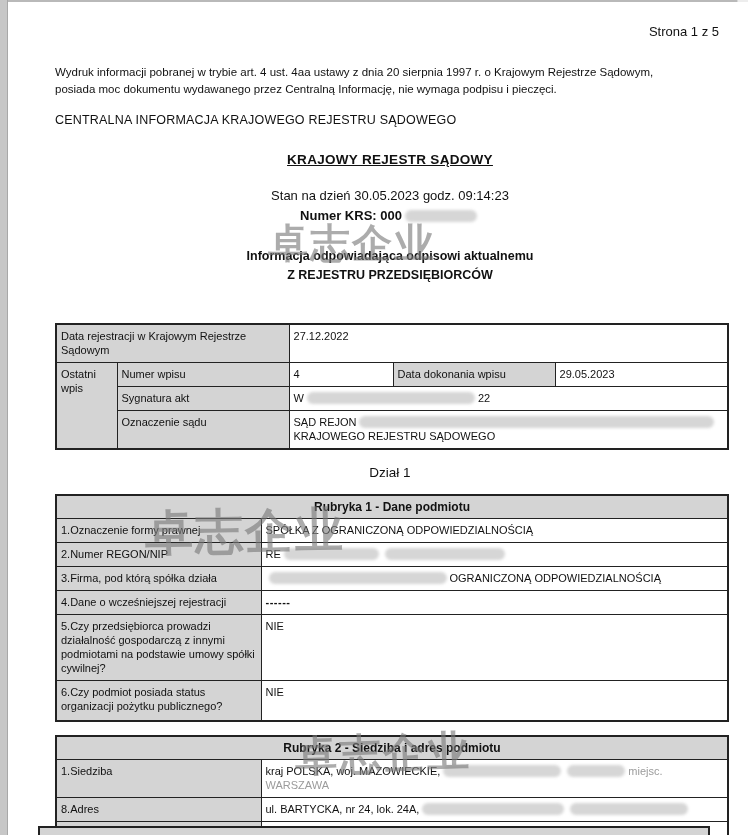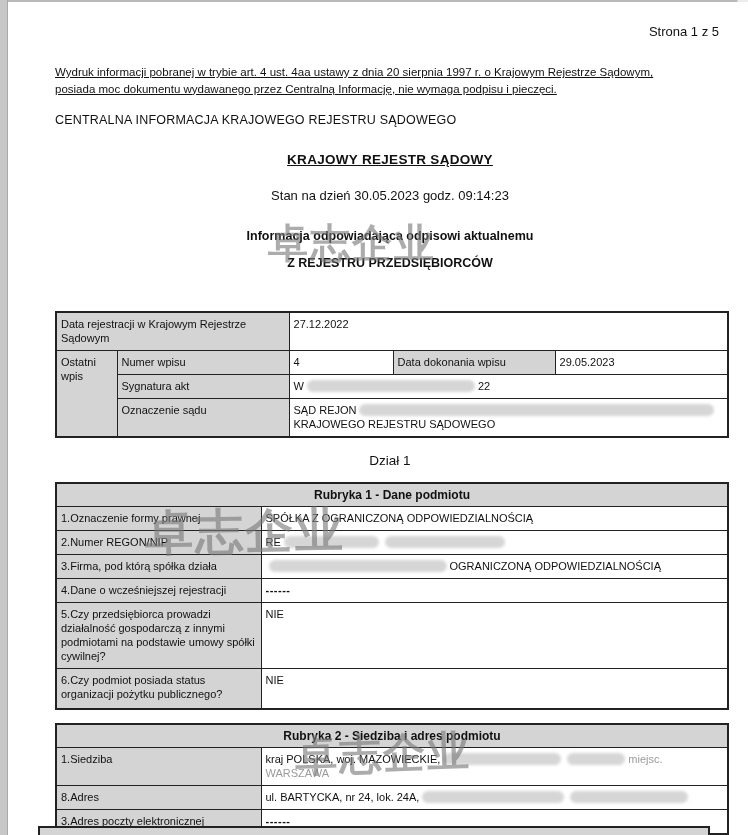--- a/index.html
+++ b/index.html
@@ -15,30 +15,30 @@
   .left-band { position: absolute; left: 0; top: 0; width: 8px; height: 835px; background: #c7c7c7; border-right: 1px solid #a8a8a8; }
   .right-band { position: absolute; right: 0; top: 0; width: 11px; height: 835px; background: #ededed; border-left: 1px solid #d6d6d6; }
 
   .page {
     position: absolute; left: 26px; top: 2px; width: 726px; height: 833px;
     background: #fff; padding: 0 27px 0 29px;
   }
 
   .page-indicator { margin-top: 22px; margin-right: 6px; text-align: right; font-size: 13px; }
 
-  .intro { margin-top: 25px; font-size: 11.5px; line-height: 16.5px; text-decoration: underline; }
+  .intro { margin-top: 25px; font-size: 11.5px; line-height: 16.5px; }
 
   .central-info { margin-top: 16px; font-size: 12.5px; letter-spacing: 0.2px; }
 
   .c { text-align: center; }
   .registry-title { margin-top: 25px; font-size: 13.5px; font-weight: bold; letter-spacing: 0.3px; text-decoration: underline; }
   .state-line { margin-top: 21px; font-size: 13px; }
   .krs-line { margin-top: 5px; font-size: 13px; font-weight: bold; }
   .subtitle1 { margin-top: 26px; font-size: 12.5px; font-weight: bold; }
-  .subtitle2 { margin-top: 13px; font-size: 12.5px; font-weight: bold; }
+  .subtitle2 { margin-top: 5px; font-size: 12.5px; font-weight: bold; }
   .section-title { margin-top: 15px; font-size: 13.5px; }
 
   table { border-collapse: collapse; width: 672px; table-layout: fixed; font-size: 11px; line-height: 14px; border: 2px solid #222; }
   td, th { border: 1px solid #222; padding: 4px 4px 5px 4px; vertical-align: top; text-align: left; overflow: hidden; }
   th.rub-head { background: #d4d4d4; font-size: 12px; font-weight: bold; text-align: center; padding: 4px; }
   .gray { background: #d4d4d4; }
   .t1 { margin-top: 41px; border-radius: 25px; }
   .rub { margin-top: 14px; }
   .rub2 { margin-top: 13px; }
 
@@ -79,20 +79,23 @@
     <div>Wydruk informacji pobranej w trybie art. 4 ust. 4aa ustawy z dnia 20 sierpnia 1997 r. o Krajowym Rejestrze Sądowym,</div>
     <div>posiada moc dokumentu wydawanego przez Centralną Informację, nie wymaga podpisu i pieczęci.</div>
   </div>
 
   <div class="central-info">CENTRALNA INFORMACJA KRAJOWEGO REJESTRU SĄDOWEGO</div>
 
   <div class="registry-title c">KRAJOWY REJESTR SĄDOWY</div>
 
   <div class="state-line c">Stan na dzień 30.05.2023 godz. 09:14:23</div>
 
+  <div class="krs-line c">
+    <span>Numer KRS: 000</span><span class="redact" style="width:72px;"></span>
+  </div>
 
   <div class="subtitle1 c">Informacja odpowiadająca odpisowi aktualnemu</div>
   <div class="subtitle2 c">Z REJESTRU PRZEDSIĘBIORCÓW</div>
 
   <table class="t1">
     <colgroup>
         <col style="width:61px">
         <col style="width:172px">
         <col style="width:104px">
         <col style="width:162px">

